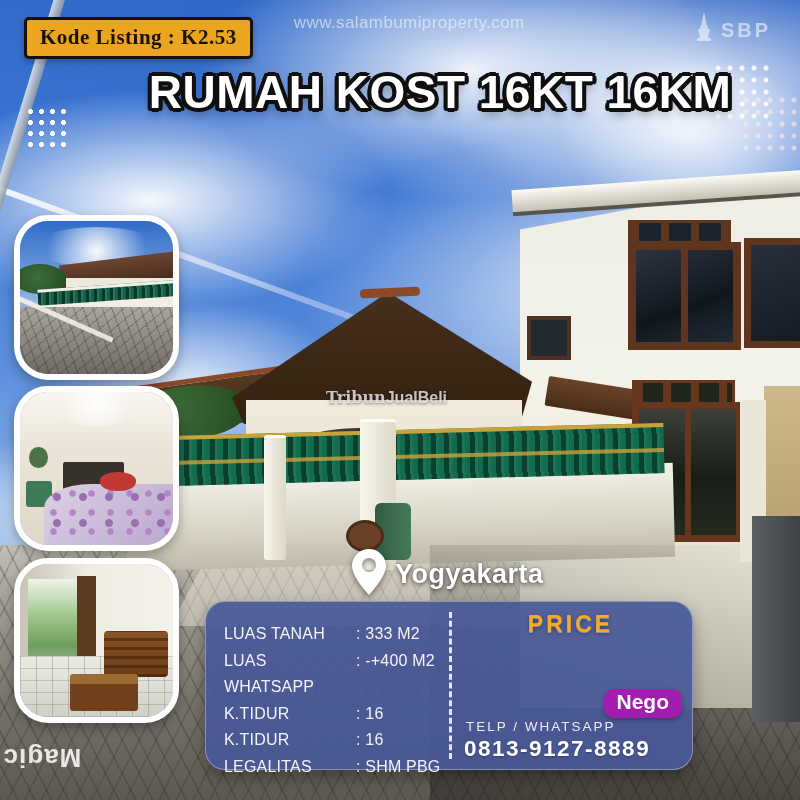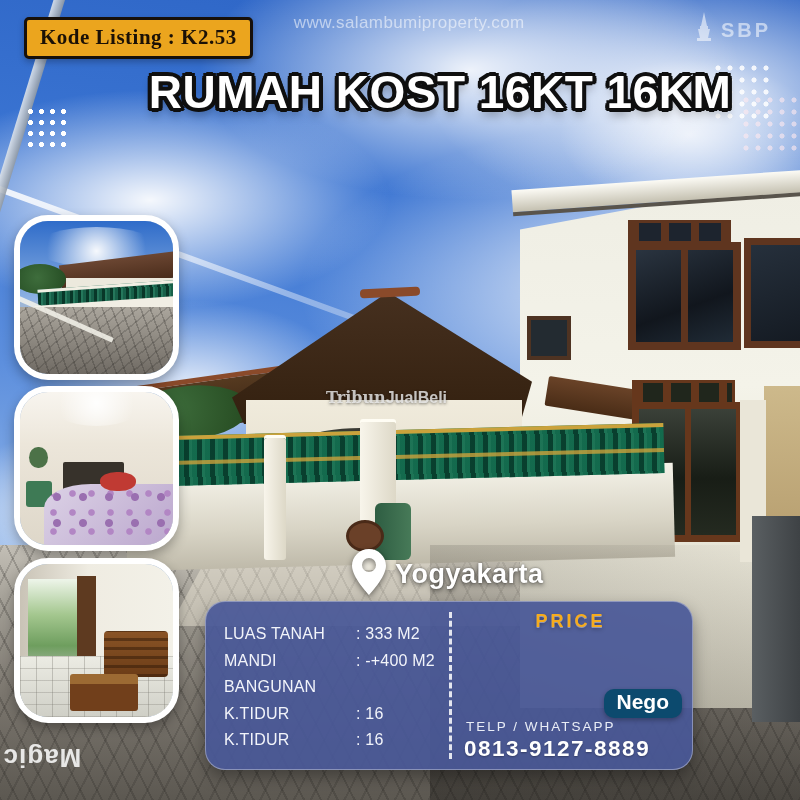--- a/index.html
+++ b/index.html
@@ -172,26 +172,26 @@
   .panel{left:205px;top:601px;width:486px;height:167px;border-radius:20px;
     background:rgba(73,88,152,.92);border:1.5px solid rgba(255,255,255,.35);
     box-shadow:0 7px 16px rgba(0,0,0,.35);}
   .panel .divider{position:absolute;left:243px;top:10px;bottom:10px;width:0;
     border-left:3px dashed rgba(255,255,255,.85);}
   .specs{position:absolute;left:0;top:0;bottom:0;width:243px;padding:19px 0 0 18px;box-sizing:border-box;}
   .spec-row{display:flex;color:#f2f4fa;font-size:16px;line-height:26.5px;letter-spacing:.2px;}
   .spec-row .lbl{width:132px;flex:none;}
   .spec-row .val{flex:1;}
   .pricebox{position:absolute;left:243px;right:0;top:0;bottom:0;}
-  .price-heading{position:absolute;left:0;right:0;top:9px;text-align:center;font-weight:bold;font-size:18px;
+  .price-heading{position:absolute;left:0;right:0;top:9px;text-align:center;font-weight:bold;font-size:23px;
     letter-spacing:3px;color:#F6AC1D;text-shadow:0 1px 0 rgba(255,255,255,.4),0 2px 4px rgba(0,0,0,.35);}
   .price-amount{position:absolute;left:0;right:14px;top:38px;text-align:center;font-weight:bold;font-size:41px;
     color:#fff;text-shadow:-3px 0 #2c3a6b,3px 0 #2c3a6b,0 -3px #2c3a6b,0 3px #2c3a6b,
       -2px -2px #2c3a6b,2px -2px #2c3a6b,-2px 2px #2c3a6b,2px 2px #2c3a6b,0 5px 8px rgba(0,0,0,.4);}
-  .nego{position:absolute;right:10px;top:87px;background:#0c4a6e;color:#fff;font-weight:bold;font-size:21px;
+  .nego{position:absolute;right:10px;top:87px;background:#a21caf;color:#fff;font-weight:bold;font-size:21px;
     padding:1px 13px 4px;border-radius:10px;box-shadow:0 2px 5px rgba(0,0,0,.3);}
   .contact-label{position:absolute;left:17px;top:117px;font-size:13.5px;letter-spacing:2px;color:#e9edf6;}
   .phone{position:absolute;left:15px;top:134px;font-size:22.5px;font-weight:bold;letter-spacing:1.5px;color:#fff;
     text-shadow:0 1px 2px rgba(0,0,0,.3);}
 </style>
 </head>
 <body>
 
 <div class="canvas">
 
@@ -299,30 +299,34 @@
     <span class="name">Yogyakarta</span>
   </div>
 
   <div class="abs panel">
     <div class="specs">
       <div class="spec-row">
         <span class="lbl">LUAS TANAH</span>
         <span class="val">: 333 M2</span>
       </div>
       <div class="spec-row">
-        <span class="lbl">MANDI BANGUNAN</span>
+        <span class="lbl">LUAS WHATSAPP</span>
         <span class="val">: -+400 M2</span>
       </div>
       <div class="spec-row">
         <span class="lbl">K.TIDUR</span>
         <span class="val">: 16</span>
       </div>
       <div class="spec-row">
         <span class="lbl">K.TIDUR</span>
         <span class="val">: 16</span>
+      </div>
+      <div class="spec-row">
+        <span class="lbl">LEGALITAS</span>
+        <span class="val">: SHM PBG</span>
       </div>
     </div>
     <div class="divider"></div>
     <div class="pricebox">
       <div class="price-heading">PRICE</div>
       <div class="nego">Nego</div>
       <div class="contact-label">TELP / WHATSAPP</div>
       <div class="phone">0813-9127-8889</div>
     </div>
   </div>

